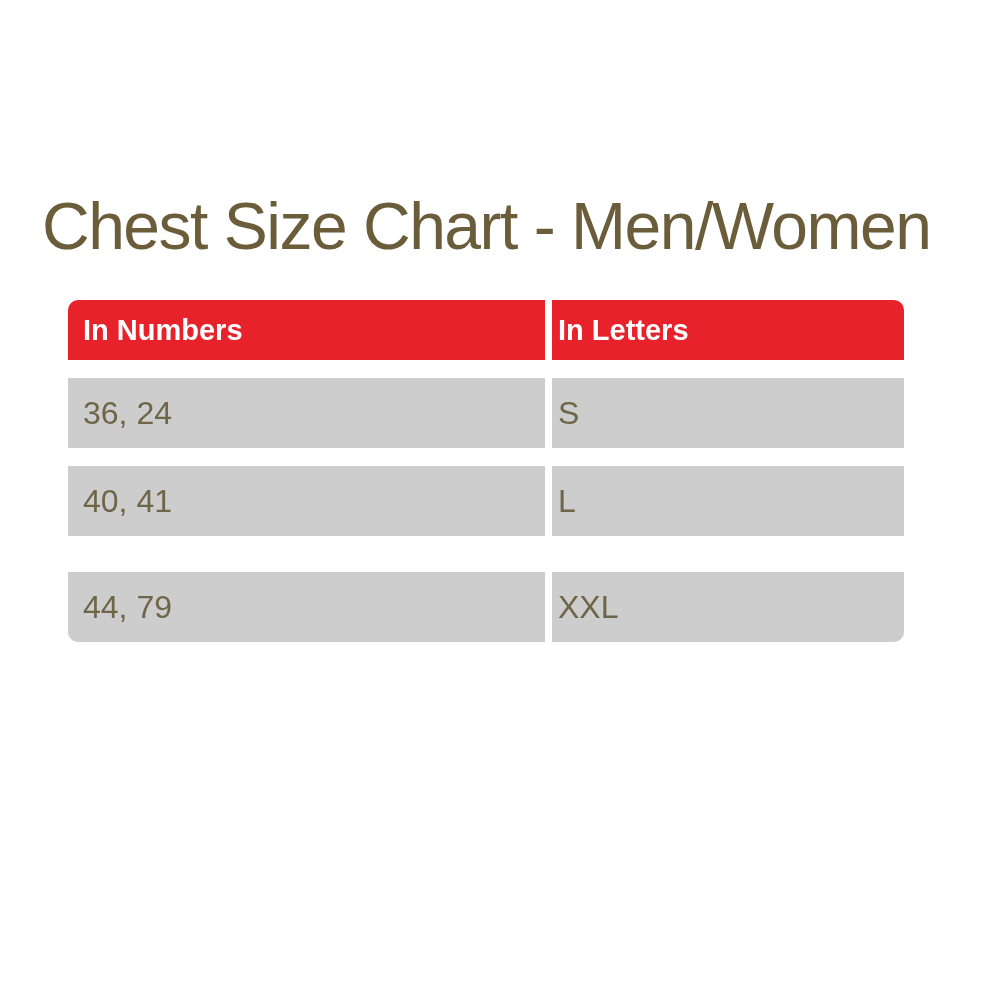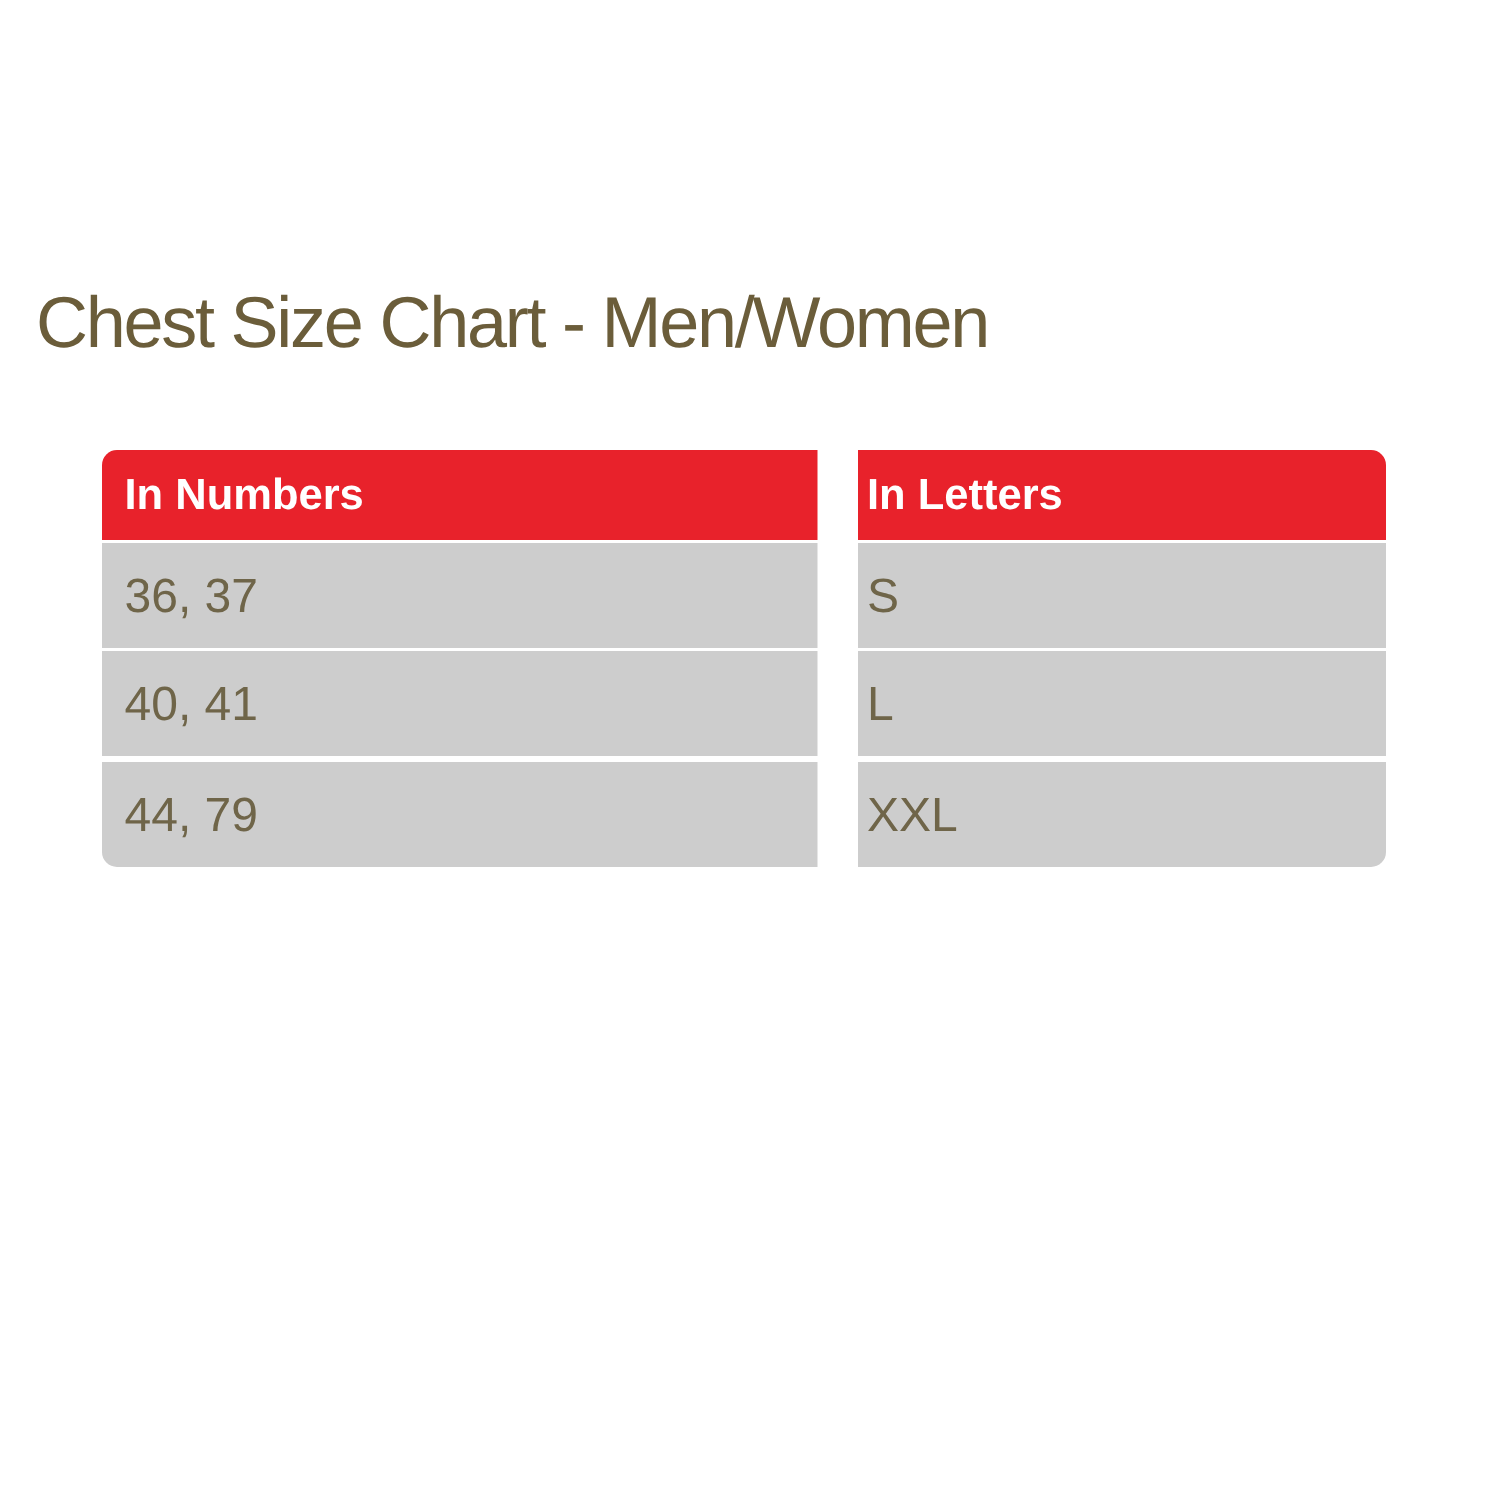--- a/index.html
+++ b/index.html
@@ -9,43 +9,43 @@
     font-family: "Liberation Sans", sans-serif;
     overflow: hidden;
   }
   .canvas {
     position: relative;
     width: 1000px; height: 1000px;
     background: #ffffff;
   }
   .page-title {
     position: absolute;
-    left: 24px; top: 188px;
-    font-size: 48px;
+    left: 42px; top: 188px;
+    font-size: 66px;
     font-weight: 400;
     letter-spacing: -1.5px;
     color: #6b5d3a;
     white-space: nowrap;
   }
   .size-table {
     position: absolute;
     left: 68px; top: 300px;
     width: 872px;
     display: flex;
     flex-direction: column;
-    gap: 2px;
+    gap: 18px;
   }
   .t-row { display: flex; gap: 7px; }
   .cell {
     display: flex;
     align-items: center;
     overflow: hidden;
   }
   .col1 { width: 477px; padding-left: 15px; }
-  .col2 { width: 352px; padding-left: 6px; margin-left: 20px; }
+  .col2 { width: 352px; padding-left: 6px; }
   .header-row .cell {
     height: 60px;
     background: #e8222b;
     color: #ffffff;
     font-size: 29px;
     font-weight: 700;
   }
   .header-row .col1 { border-top-left-radius: 10px; }
   .header-row .col2 { border-top-right-radius: 10px; }
   .data-row .cell {
@@ -68,21 +68,21 @@
 
   <div class="size-table">
 
     <div class="t-row header-row">
       <div class="cell col1">In Numbers</div>
       <div class="cell col2">In Letters</div>
     </div>
 
 
     <div class="t-row data-row shaded">
-      <div class="cell col1">36, 37</div>
+      <div class="cell col1">36, 24</div>
       <div class="cell col2">S</div>
     </div>
 
 
     <div class="t-row data-row shaded">
       <div class="cell col1">40, 41</div>
       <div class="cell col2">L</div>
     </div>
 
     <div class="t-row data-row">

